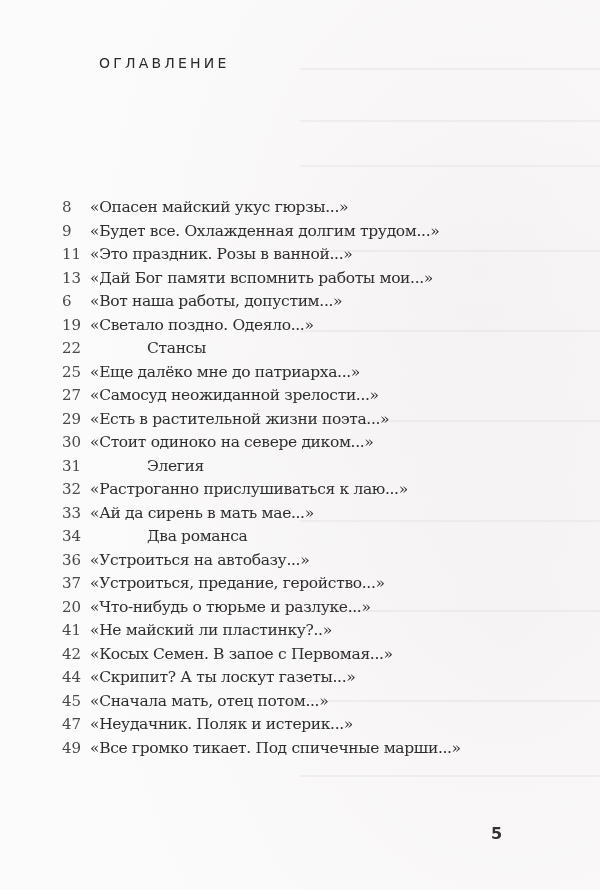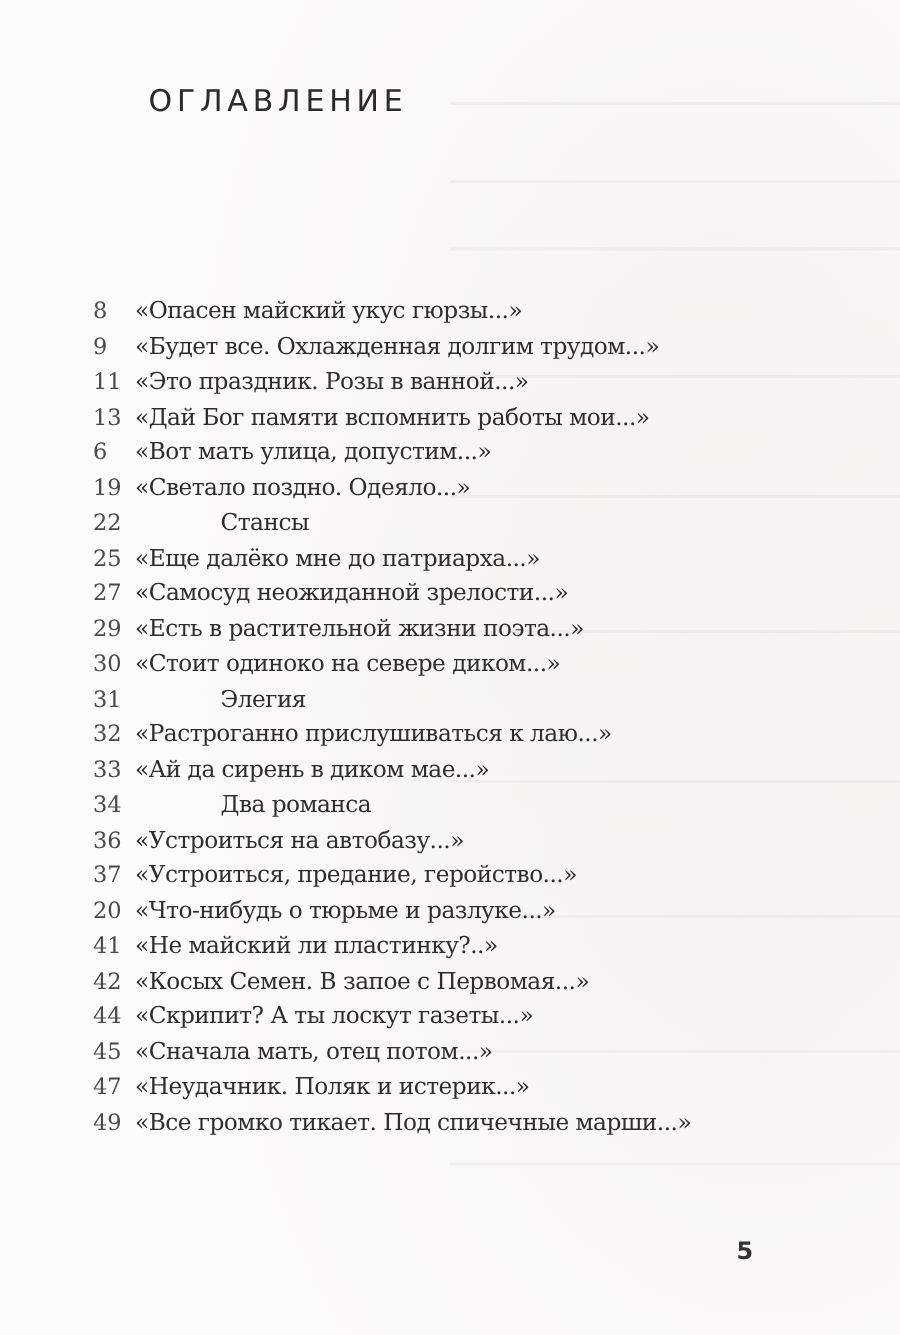--- a/index.html
+++ b/index.html
@@ -29,21 +29,21 @@
       left: 300px;
       right: 0;
       height: 2px;
       background: rgba(200,195,198,0.18);
     }
     .title {
       position: absolute;
       left: 99px;
       top: 55px;
       font-family: "DejaVu Sans", "Liberation Sans", sans-serif;
-      font-size: 20px;
+      font-size: 14px;
       letter-spacing: 3.2px;
       color: #2a2a2a;
       font-weight: normal;
       margin: 0;
     }
     .toc {
       position: absolute;
       left: 0;
       top: 196px;
       list-style: none;
@@ -113,21 +113,21 @@
       <li class="toc-row">
         <span class="toc-page">11</span>
         <span class="toc-title">«Это праздник. Розы в ванной...»</span>
       </li>
       <li class="toc-row">
         <span class="toc-page">13</span>
         <span class="toc-title">«Дай Бог памяти вспомнить работы мои...»</span>
       </li>
       <li class="toc-row">
         <span class="toc-page">6</span>
-        <span class="toc-title">«Вот мать улица, допустим...»</span>
+        <span class="toc-title">«Вот наша работы, допустим...»</span>
       </li>
       <li class="toc-row">
         <span class="toc-page">19</span>
         <span class="toc-title">«Светало поздно. Одеяло...»</span>
       </li>
       <li class="toc-row indented">
         <span class="toc-page">22</span>
         <span class="toc-title">Стансы</span>
       </li>
       <li class="toc-row">
@@ -149,21 +149,21 @@
       <li class="toc-row indented">
         <span class="toc-page">31</span>
         <span class="toc-title">Элегия</span>
       </li>
       <li class="toc-row">
         <span class="toc-page">32</span>
         <span class="toc-title">«Растроганно прислушиваться к лаю...»</span>
       </li>
       <li class="toc-row">
         <span class="toc-page">33</span>
-        <span class="toc-title">«Ай да сирень в диком мае...»</span>
+        <span class="toc-title">«Ай да сирень в мать мае...»</span>
       </li>
       <li class="toc-row indented">
         <span class="toc-page">34</span>
         <span class="toc-title">Два романса</span>
       </li>
       <li class="toc-row">
         <span class="toc-page">36</span>
         <span class="toc-title">«Устроиться на автобазу...»</span>
       </li>
       <li class="toc-row">

